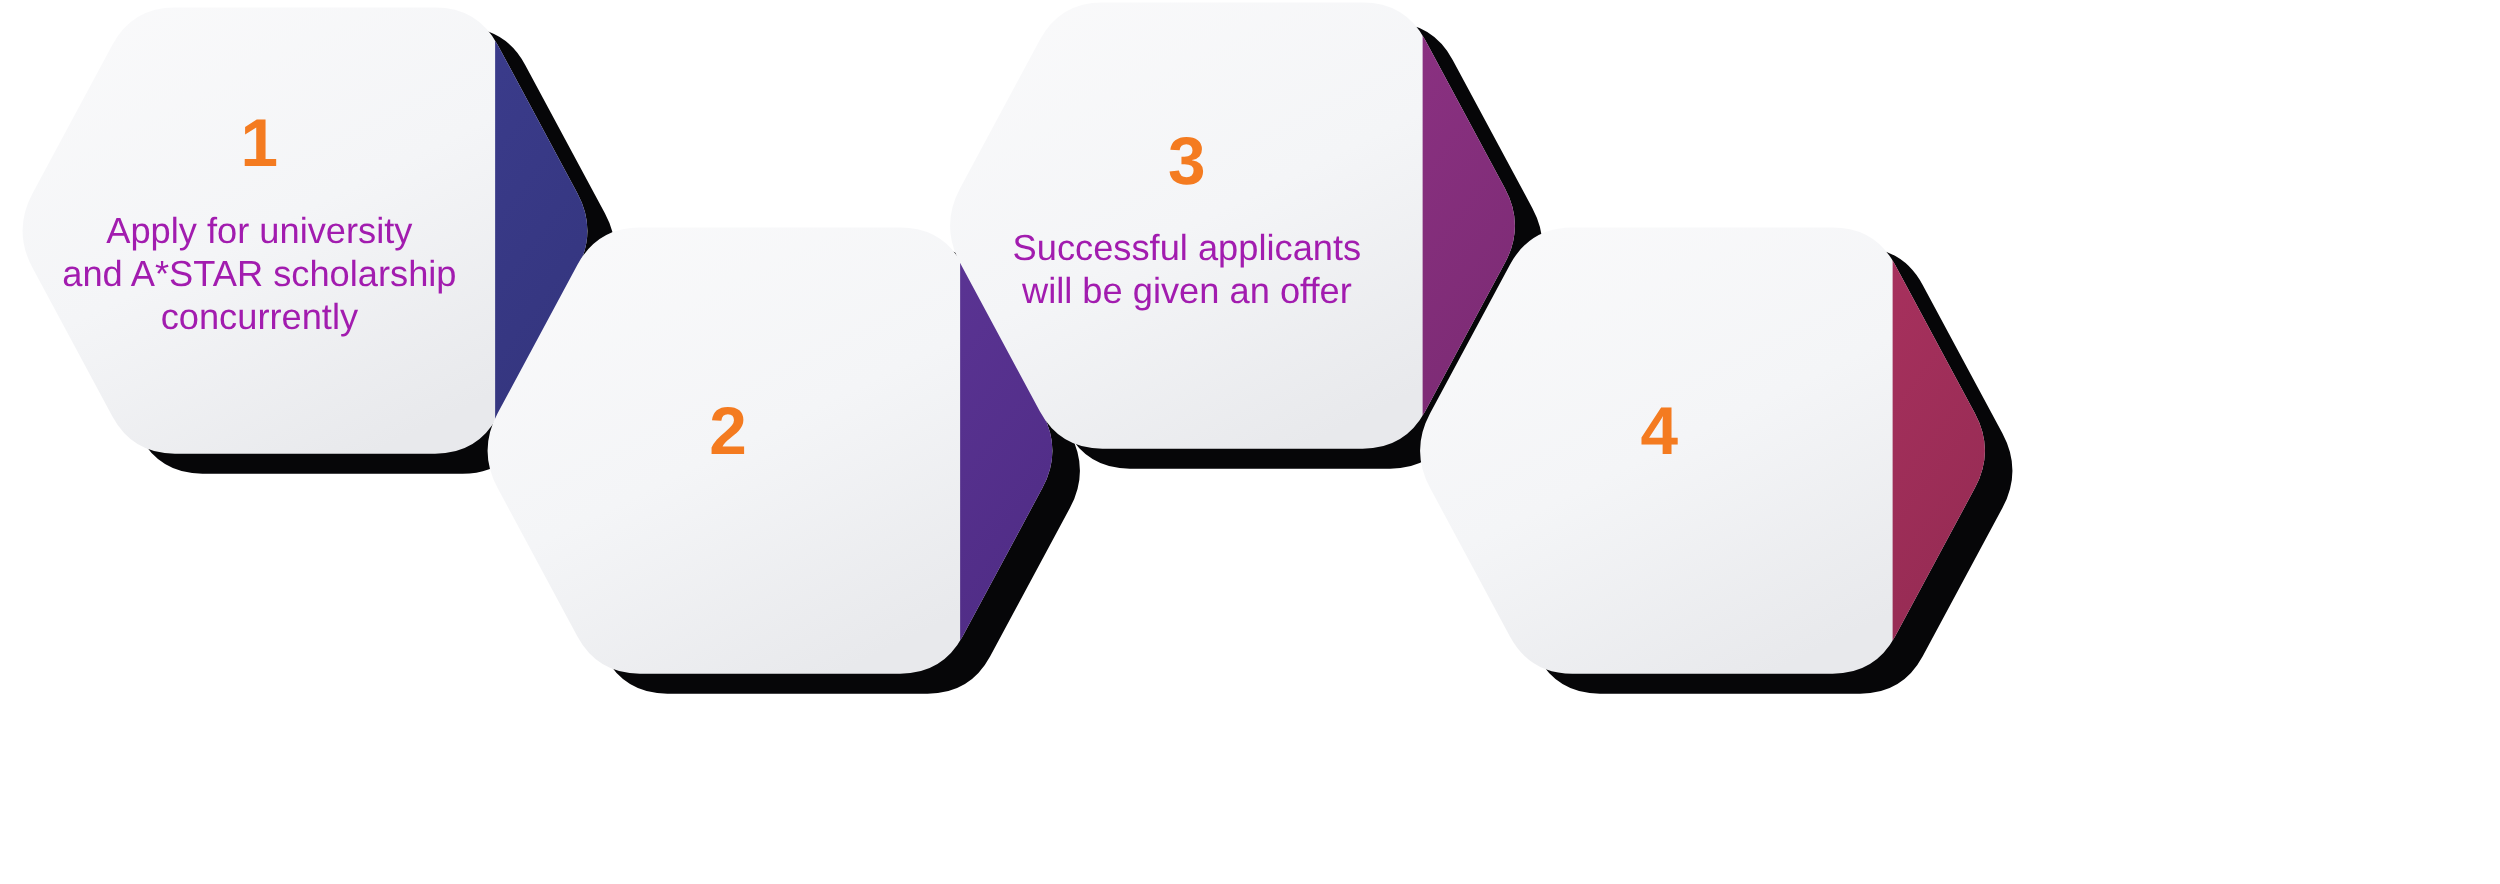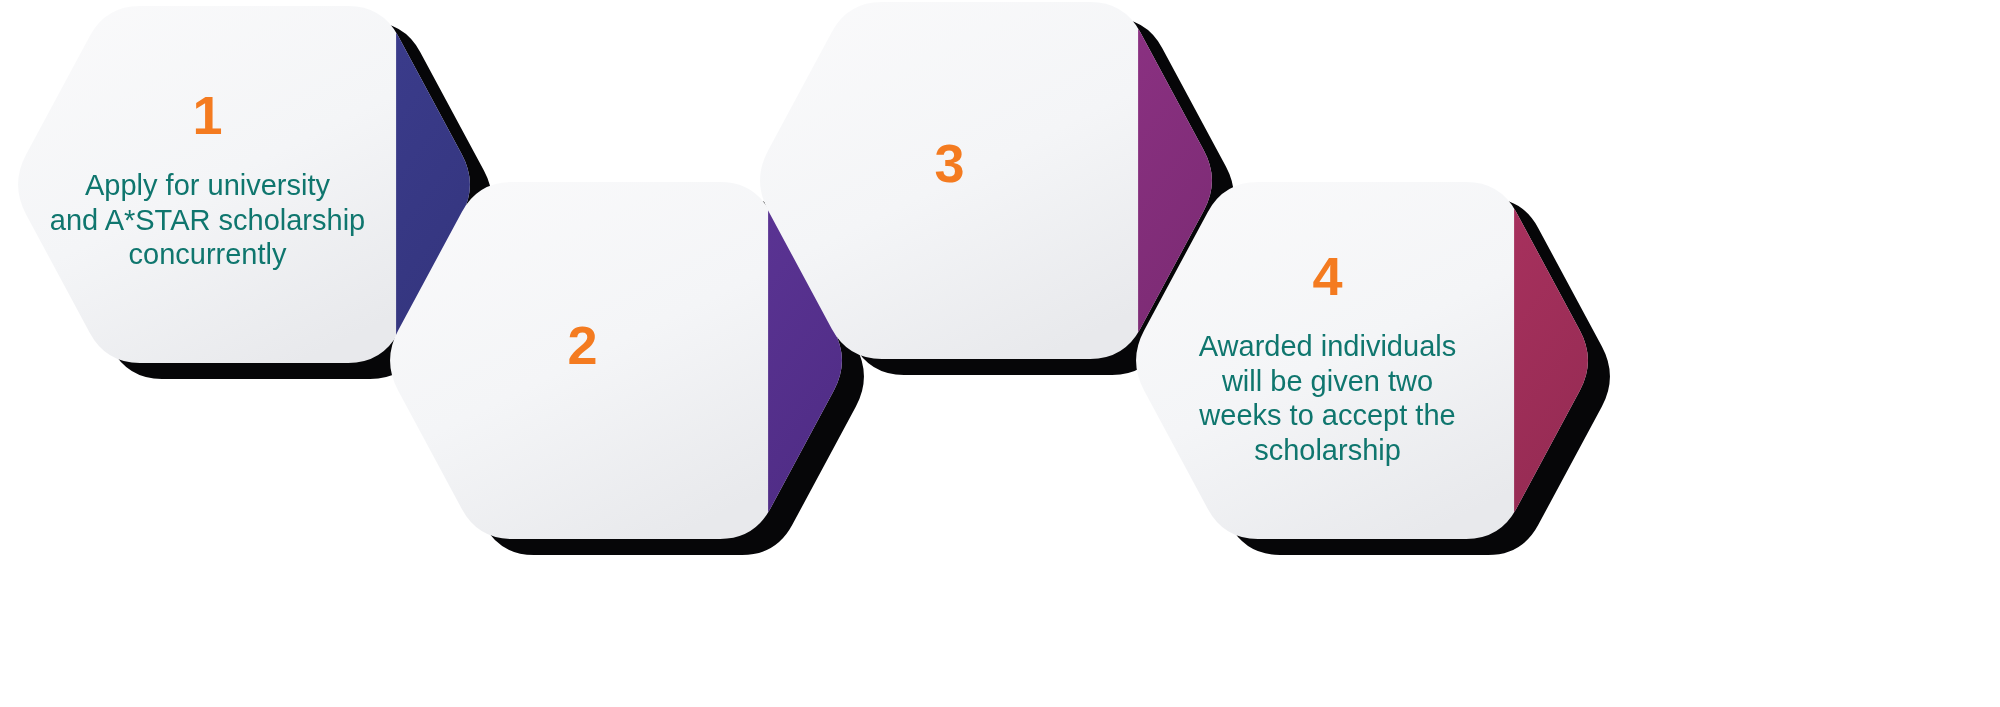--- a/index.html
+++ b/index.html
@@ -26,21 +26,21 @@
   }
   .hex-number{
     color:#F47B20;
     font-weight:bold;
     font-size:54px;
     line-height:1;
     margin-bottom:26px;
     letter-spacing:0px;
   }
   .hex-text{
-    color:#0f766e;
+    color:#a21caf;
     font-size:29px;
     line-height:1.19;
     font-weight:400;
     white-space:pre-line;
   }
 </style>
 </head>
 <body>
 
 <div id="stage">
@@ -129,20 +129,22 @@
         <g>
           <path d="M16.10,208.45Q0.00,178.50 16.10,148.55L79.84,29.95Q95.94,0.00 129.94,0.00L338.06,0.00Q372.06,0.00 388.16,29.95L451.90,148.55Q468.00,178.50 451.90,208.45L388.16,327.05Q372.06,357.00 338.06,357.00L129.94,357.00Q95.94,357.00 79.84,327.05Z" fill="url(#gradh2)"></path>
           <g clip-path="url(#cliph2)">
             <polygon points="386.1,0 468,0 468,357 386.1,357" fill="url(#acch2)"></polygon>
           </g>
         </g>
       </svg>
     </div>
     <div class="hex-content" style="left: 752px; top: 26px; width: 395px; height: 300px;">
       <div class="hex-number">3</div>
+      <div class="hex-text">Successful applicants
+will be given an offer</div>
     </div>
     <div class="hex-group" style="left: 1128px; top: 182px; width: 468px; height: 357px;">
       <svg class="hex-svg" width="498" height="381" viewBox="0 0 498 381">
         <defs>
           <linearGradient id="gradh3" x1="0%" y1="0%" x2="62%" y2="100%">
             <stop offset="0%" stop-color="#FAFAFB"></stop>
             <stop offset="55%" stop-color="#F4F5F7"></stop>
             <stop offset="100%" stop-color="#E8E9EC"></stop>
           </linearGradient>
           <linearGradient id="acch3" x1="0%" y1="0%" x2="30%" y2="100%">
@@ -159,18 +161,14 @@
         <g>
           <path d="M16.10,208.45Q0.00,178.50 16.10,148.55L79.84,29.95Q95.94,0.00 129.94,0.00L338.06,0.00Q372.06,0.00 388.16,29.95L451.90,148.55Q468.00,178.50 451.90,208.45L388.16,327.05Q372.06,357.00 338.06,357.00L129.94,357.00Q95.94,357.00 79.84,327.05Z" fill="url(#gradh3)"></path>
           <g clip-path="url(#cliph3)">
             <polygon points="386.1,0 468,0 468,357 386.1,357" fill="url(#acch3)"></polygon>
           </g>
         </g>
       </svg>
     </div>
     <div class="hex-content" style="left: 1130px; top: 208px; width: 395px; height: 300px;">
       <div class="hex-number">4</div>
-      <div class="hex-text">Awarded individuals
-will be given two
-weeks to accept the
-scholarship</div>
     </div>
   </div>
 
 </body></html>

